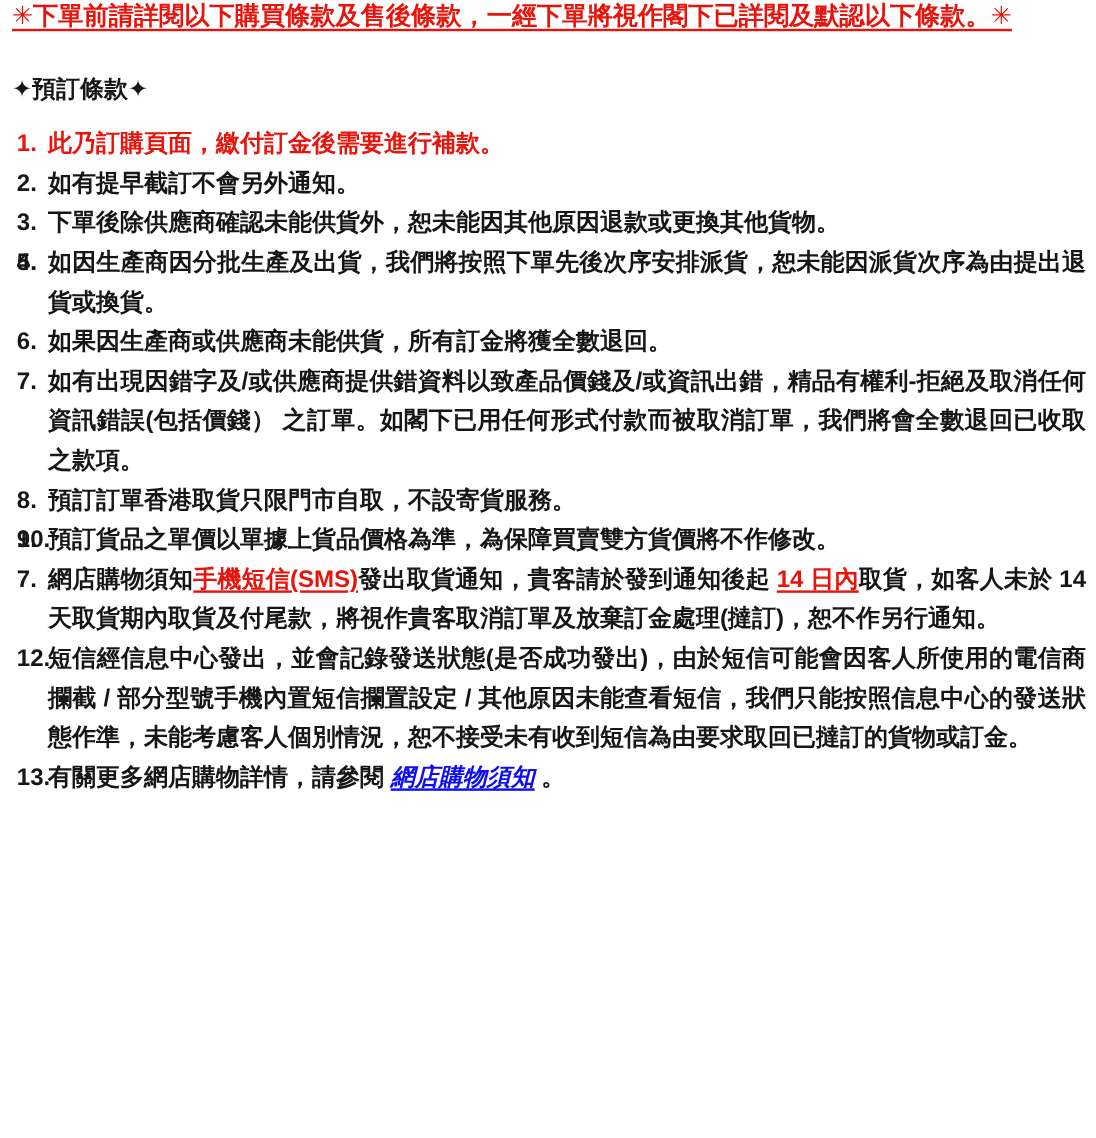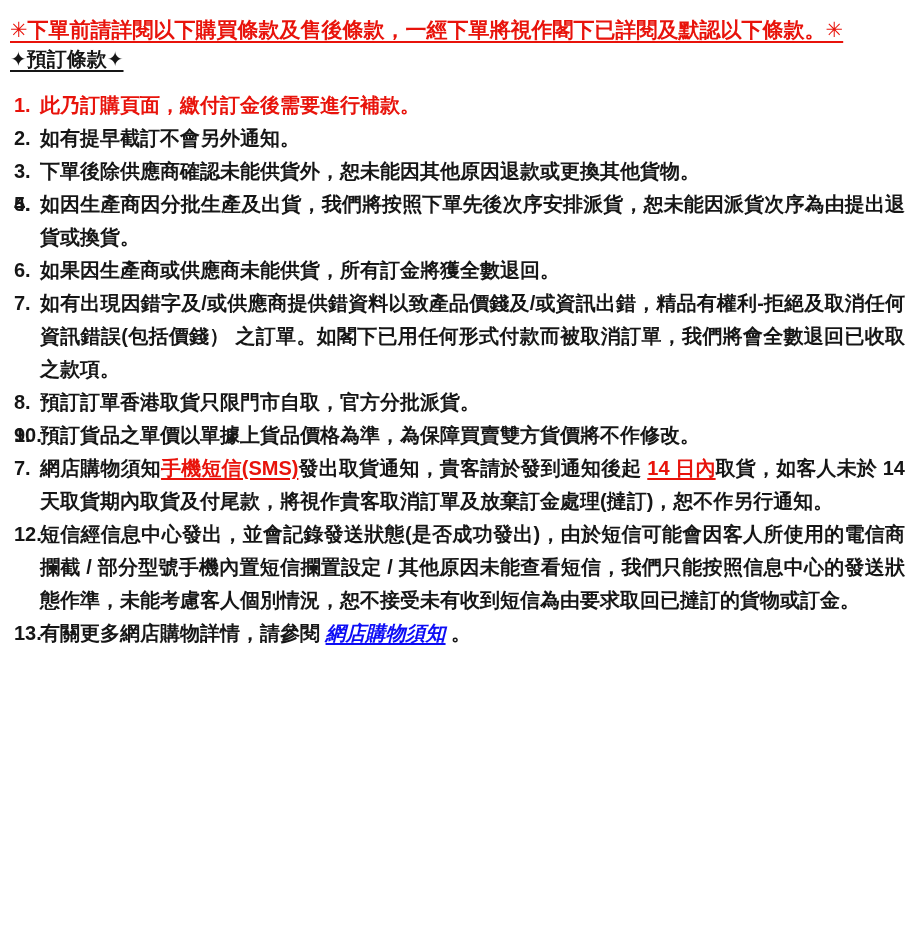--- a/index.html
+++ b/index.html
@@ -10,34 +10,33 @@
   }
   html,body{margin:0;padding:0;}
   body{
     width:913px;height:948px;
     background:var(--bg);
     color:var(--text);
     font-family:"Liberation Sans","DejaVu Sans",sans-serif;
     font-weight:700;
     overflow:hidden;
   }
-  .doc{padding:16px 8px 0 10px;}
+  .doc{padding:0 8px 0 10px;}
   .title{
     color:var(--red);
     font-size:21px;
     line-height:28px;
     text-decoration:underline;
     text-underline-offset:4px;
     text-decoration-thickness:2px;
   }
   .section-header{
     display:inline-block;
     font-size:20px;
-    margin-top:2px;
-    text-decoration:underline;
+    margin-top:33px;
     text-underline-offset:4px;
     text-decoration-thickness:2px;
   }
   .terms{
     margin-top:16px;
     font-size:20px;
   }
   .term{
     position:relative;
     padding-left:30px;
@@ -76,20 +75,20 @@
   </div>
 
   <div class="terms">
       <div class="term"><span class="term-num seg-red">1.</span><span class="seg-red">此乃訂購頁面，繳付訂金後需要進行補款。</span></div>
       <div class="term"><span class="term-num">2.</span><span>如有提早截訂不會另外通知。</span></div>
       <div class="term"><span class="term-num">3.</span><span>下單後除供應商確認未能供貨外，恕未能因其他原因退款或更換其他貨物。</span></div>
       <div class="term"><span class="term-num">4.</span></div>
       <div class="term"><span class="term-num">5.</span><span>如因生產商因分批生產及出貨，我們將按照下單先後次序安排派貨，恕未能因派貨次序為由提出退貨或換貨。</span></div>
       <div class="term"><span class="term-num">6.</span><span>如果因生產商或供應商未能供貨，所有訂金將獲全數退回。</span></div>
       <div class="term"><span class="term-num">7.</span><span>如有出現因錯字及/或供應商提供錯資料以致產品價錢及/或資訊出錯，精品有權利-拒絕及取消任何資訊錯誤(包括價錢） 之訂單。如閣下已用任何形式付款而被取消訂單，我們將會全數退回已收取之款項。</span></div>
-      <div class="term"><span class="term-num">8.</span><span>預訂訂單香港取貨只限門市自取，官方分批派貨。</span></div>
+      <div class="term"><span class="term-num">8.</span><span>預訂訂單香港取貨只限門市自取，不設寄貨服務。</span></div>
       <div class="term"><span class="term-num">9.</span></div>
       <div class="term"><span class="term-num">10.</span><span>預訂貨品之單價以單據上貨品價格為準，為保障買賣雙方貨價將不作修改。</span></div>
       <div class="term"><span class="term-num">7.</span><span>網店購物須知</span><span class="seg-red-underline">手機短信(SMS)</span><span>發出取貨通知，貴客請於發到通知後起 </span><span class="seg-red-underline">14 日內</span><span>取貨，如客人未於 14 天取貨期內取貨及付尾款，將視作貴客取消訂單及放棄訂金處理(撻訂)，恕不作另行通知。</span></div>
       <div class="term"><span class="term-num">12.</span><span>短信經信息中心發出，並會記錄發送狀態(是否成功發出)，由於短信可能會因客人所使用的電信商攔截 / 部分型號手機內置短信攔置設定 / 其他原因未能查看短信，我們只能按照信息中心的發送狀態作準，未能考慮客人個別情況，恕不接受未有收到短信為由要求取回已撻訂的貨物或訂金。</span></div>
       <div class="term"><span class="term-num">13.</span><span>有關更多網店購物詳情，請參閱 </span><a class="seg-link">網店購物須知</a><span> 。</span></div>
     </div>
 </div>
 
 </body></html>

